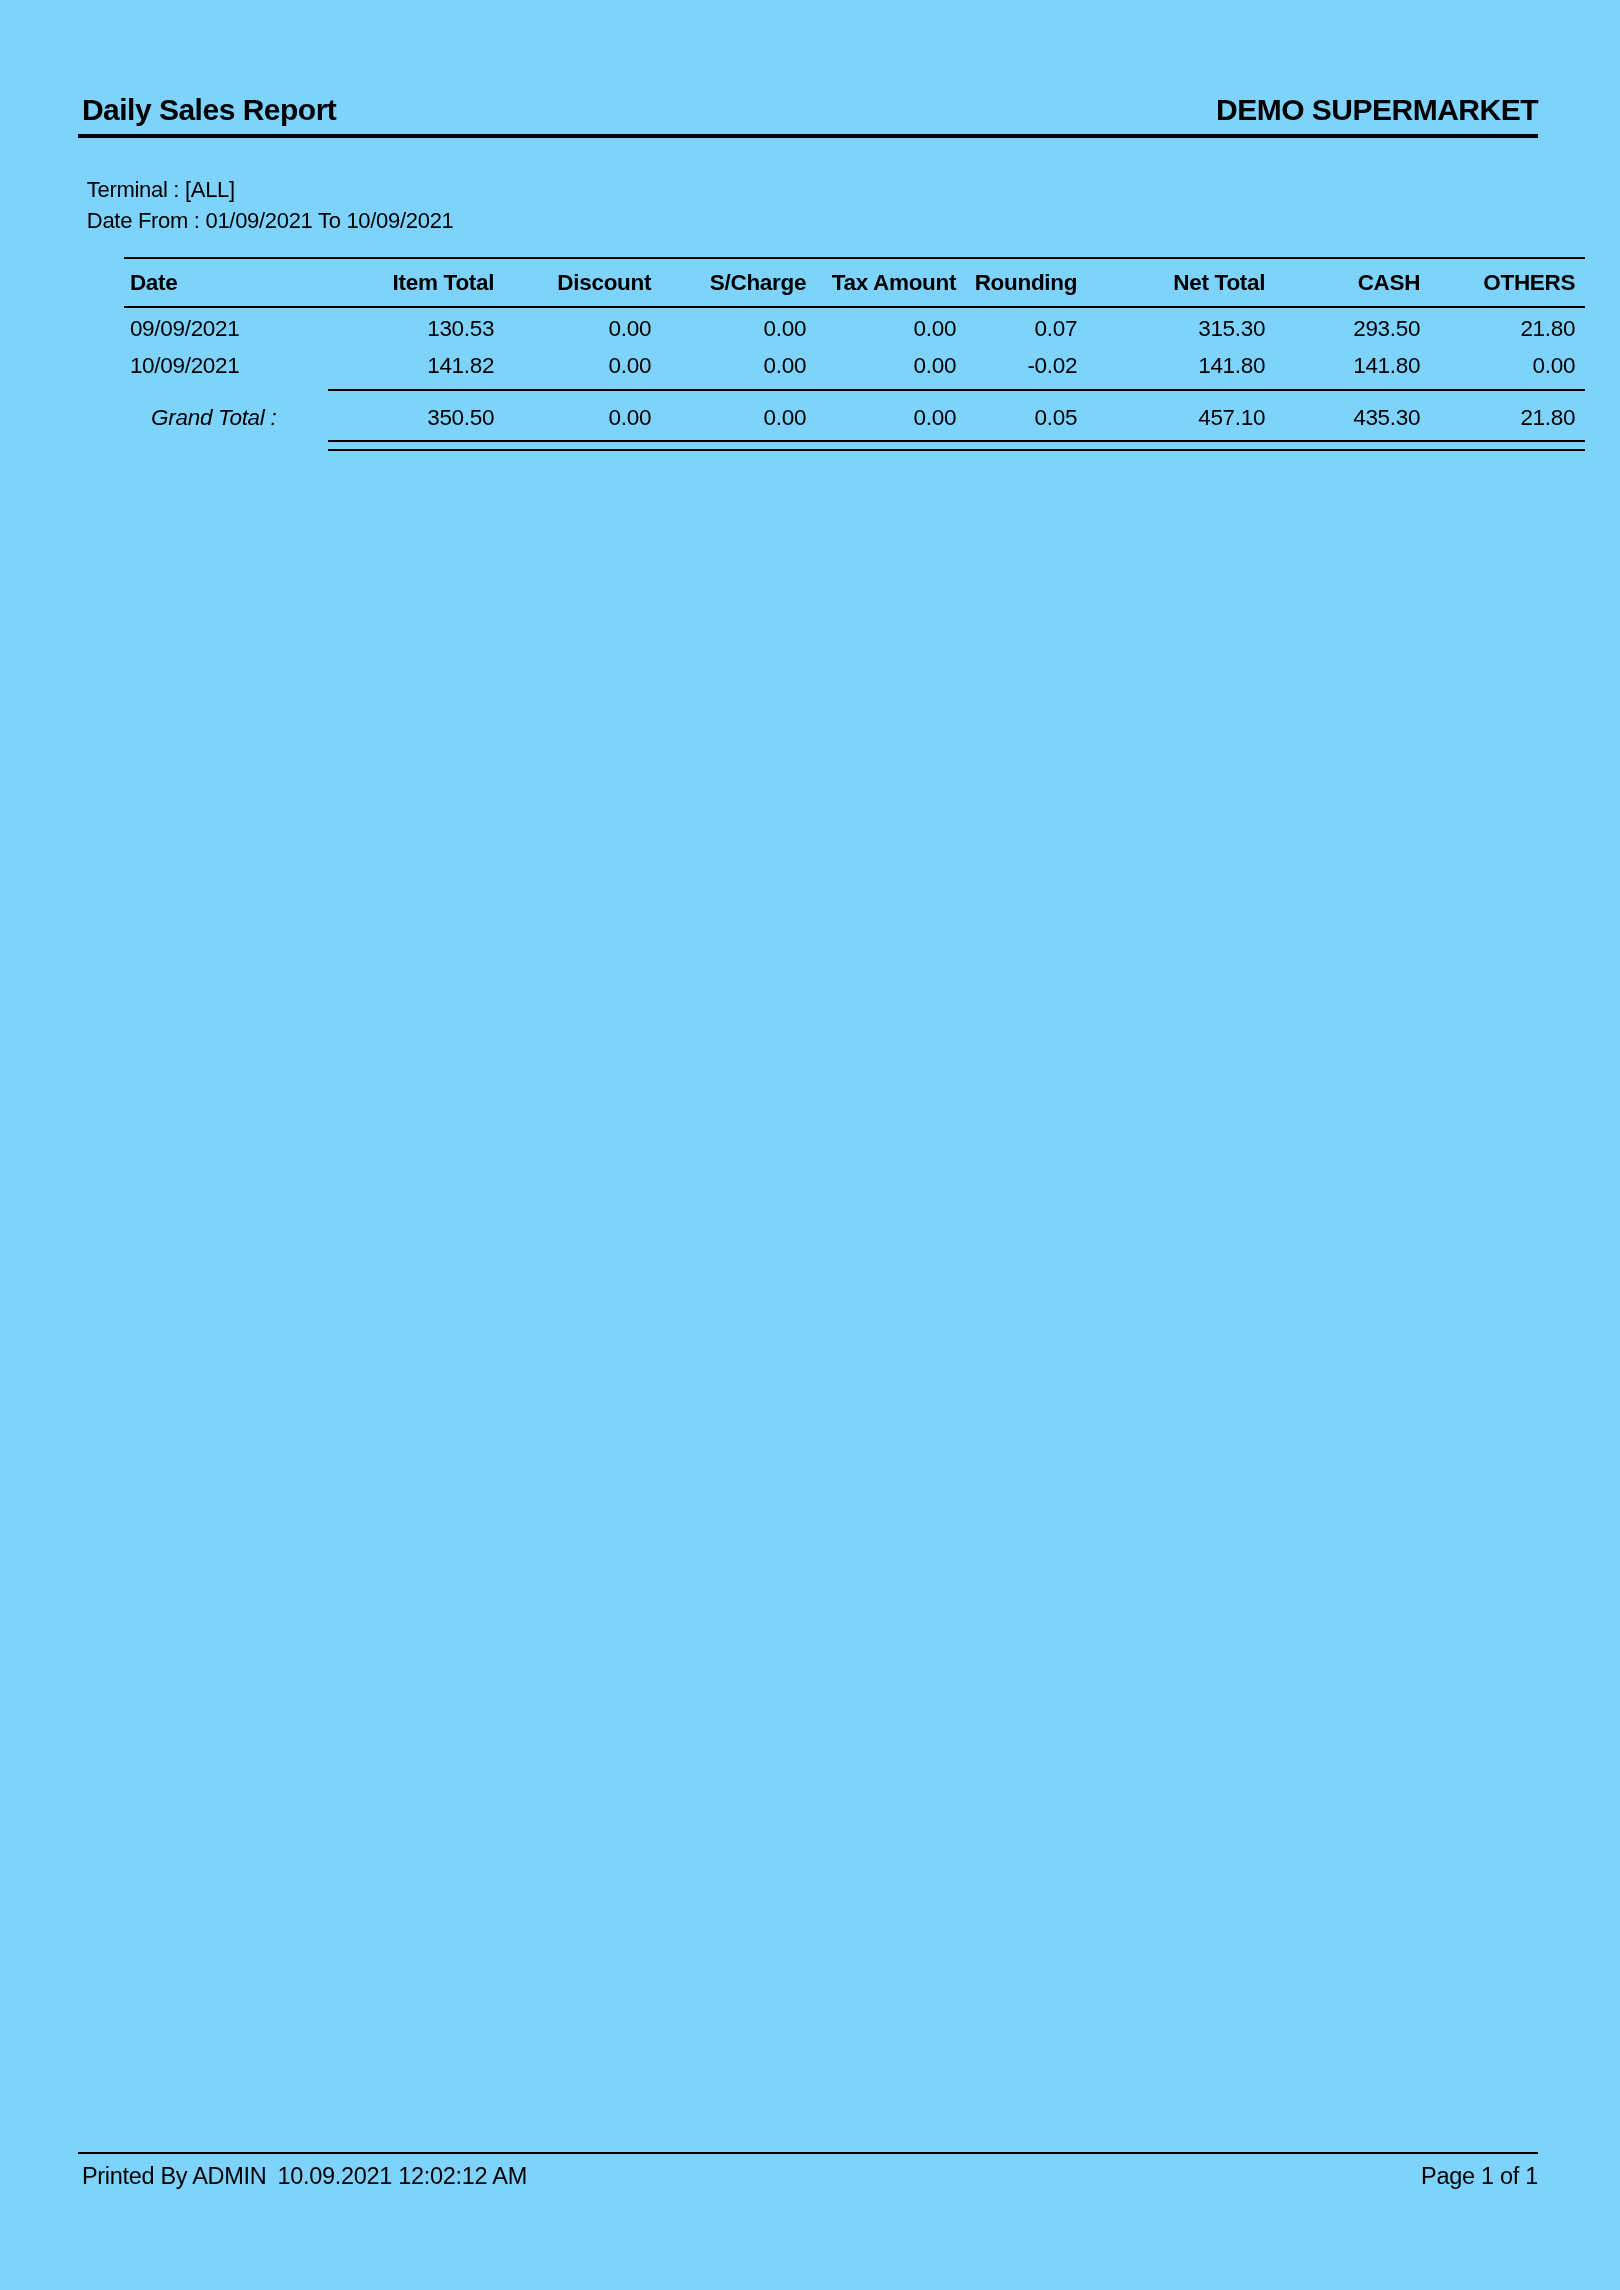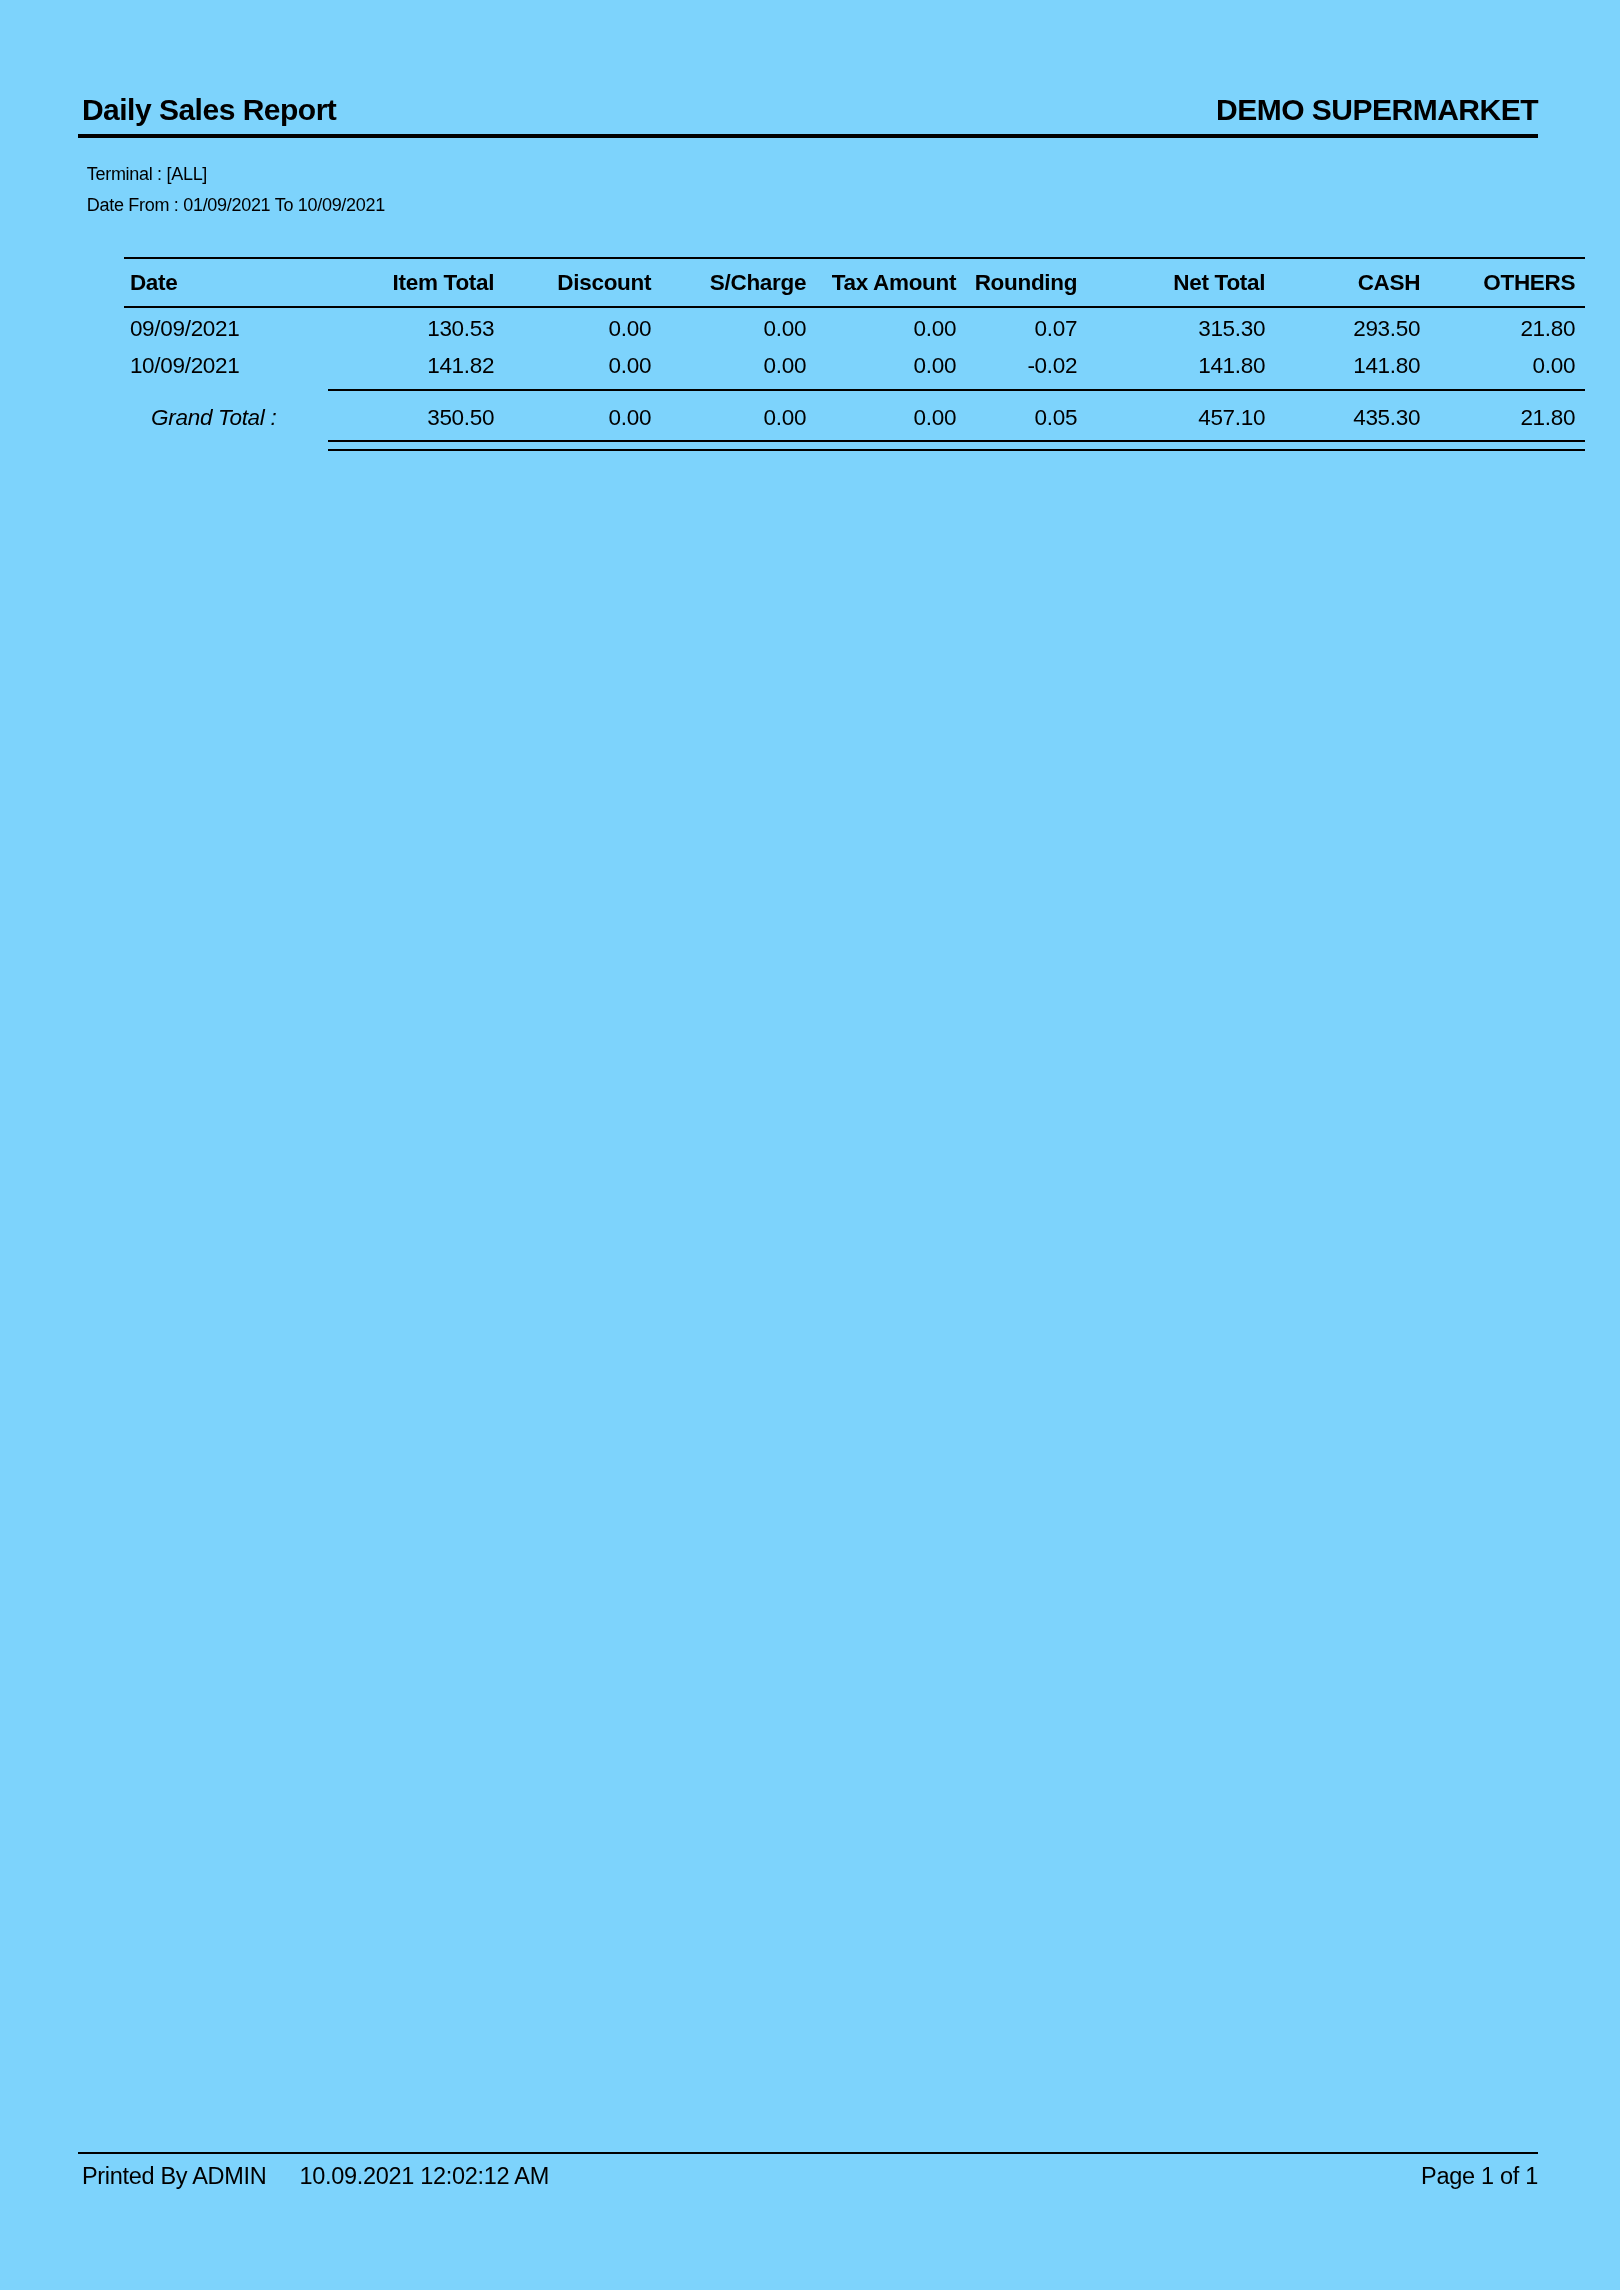--- a/index.html
+++ b/index.html
@@ -20,22 +20,22 @@
     font-size: 30px; font-weight: bold; letter-spacing: -0.5px;
   }
   .report-header .title { padding-left: 3.9px; }
   .title-rule {
     position: absolute; top: 134px; left: 78px; width: 1460px;
     height: 3.9px; background: #000;
   }
 
   
   .meta {
-    position: absolute; top: 159px; left: 78px; width: 1460px;
-    font-size: 18px; line-height: 31px; padding-left: 8.8px;
+    position: absolute; top: 174px; left: 78px; width: 1460px;
+    font-size: 22px; line-height: 31px; padding-left: 8.8px;
   }
 
   
   .table-wrap { position: absolute; top: 257px; left: 78px; width: 1460px; margin-left: 46px; }
   table {
     width: 1460px; table-layout: fixed;
     border-collapse: separate; border-spacing: 0;
     font-size: 22.5px;
   }
   col.c1 { width: 204px; } col.c2 { width: 176px; } col.c3 { width: 157px; }
@@ -63,21 +63,21 @@
   tr.final td { height: 2.9px; font-size: 0; line-height: 0; }
   tr.final td.b2 { border-top: 2.9px solid #000; }
 
   
   .report-footer {
     position: absolute; top: 2152px; left: 78px; width: 1460px;
     border-top: 2.9px solid #000; padding-top: 8.8px;
     display: flex; justify-content: space-between;
     font-size: 23.5px;
   }
-  .footer-left { display: flex; gap: 33px; padding-left: 3.9px; }
+  .footer-left { display: flex; gap: 11px; padding-left: 3.9px; }
 </style>
 </head>
 <body>
 
 <div class="page">
 
   <div class="report-header">
     <span class="title">Daily Sales Report</span>
     <span class="company">DEMO SUPERMARKET</span>
   </div>

